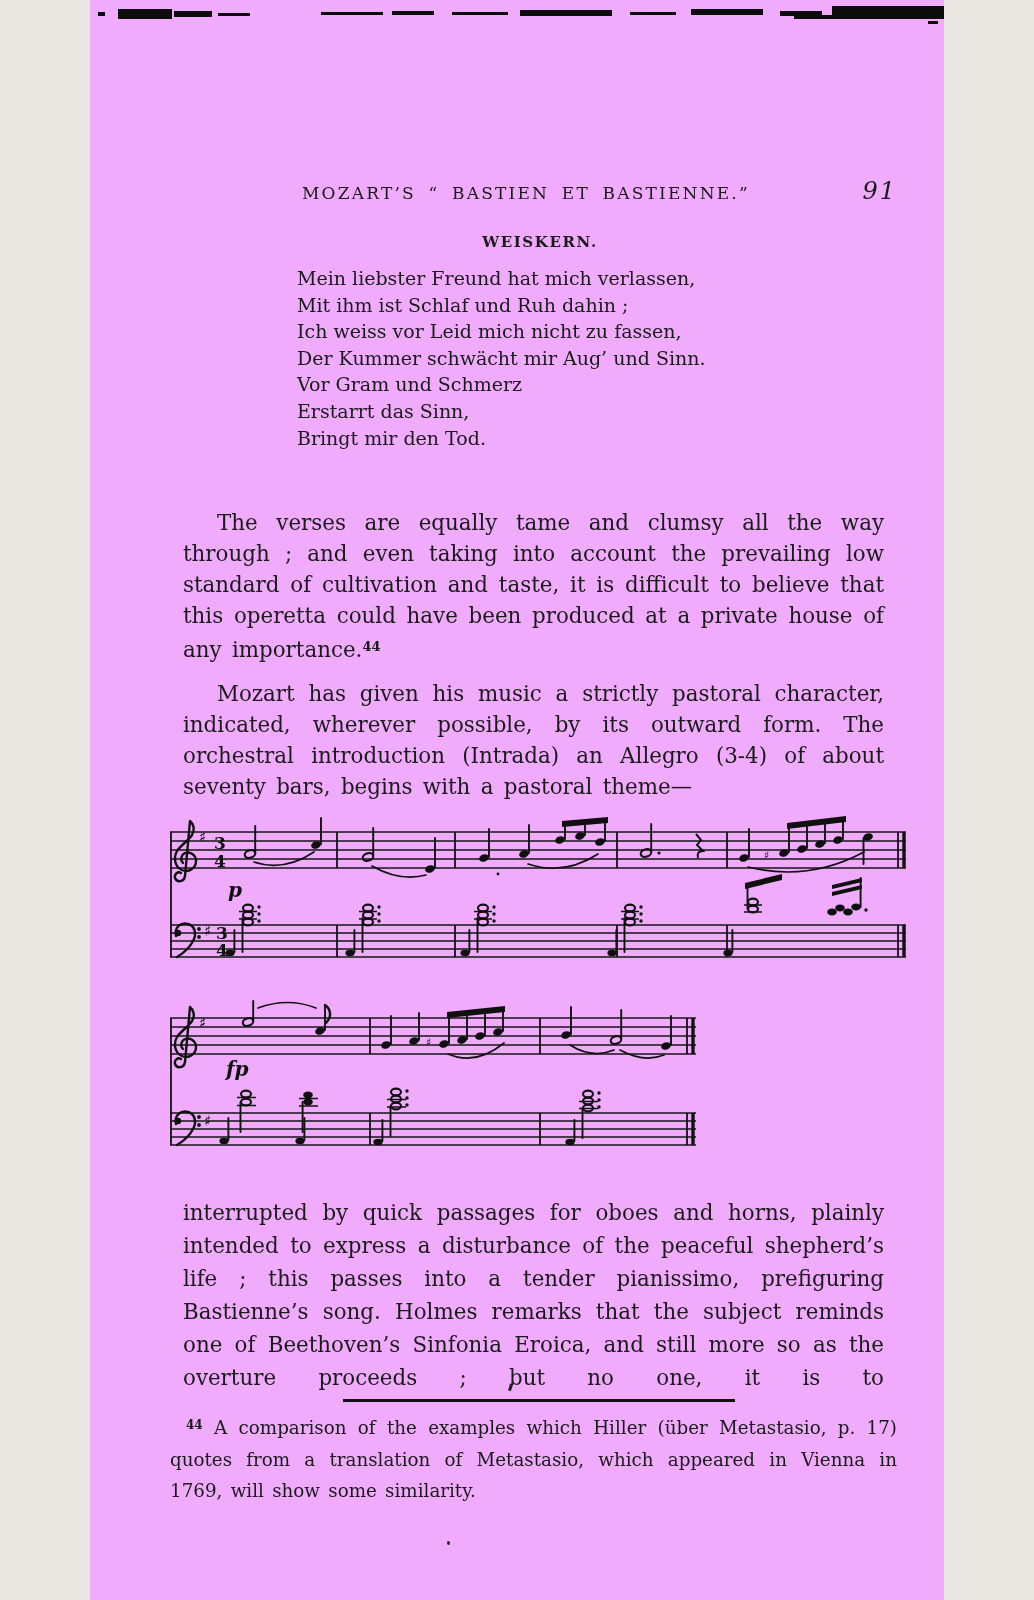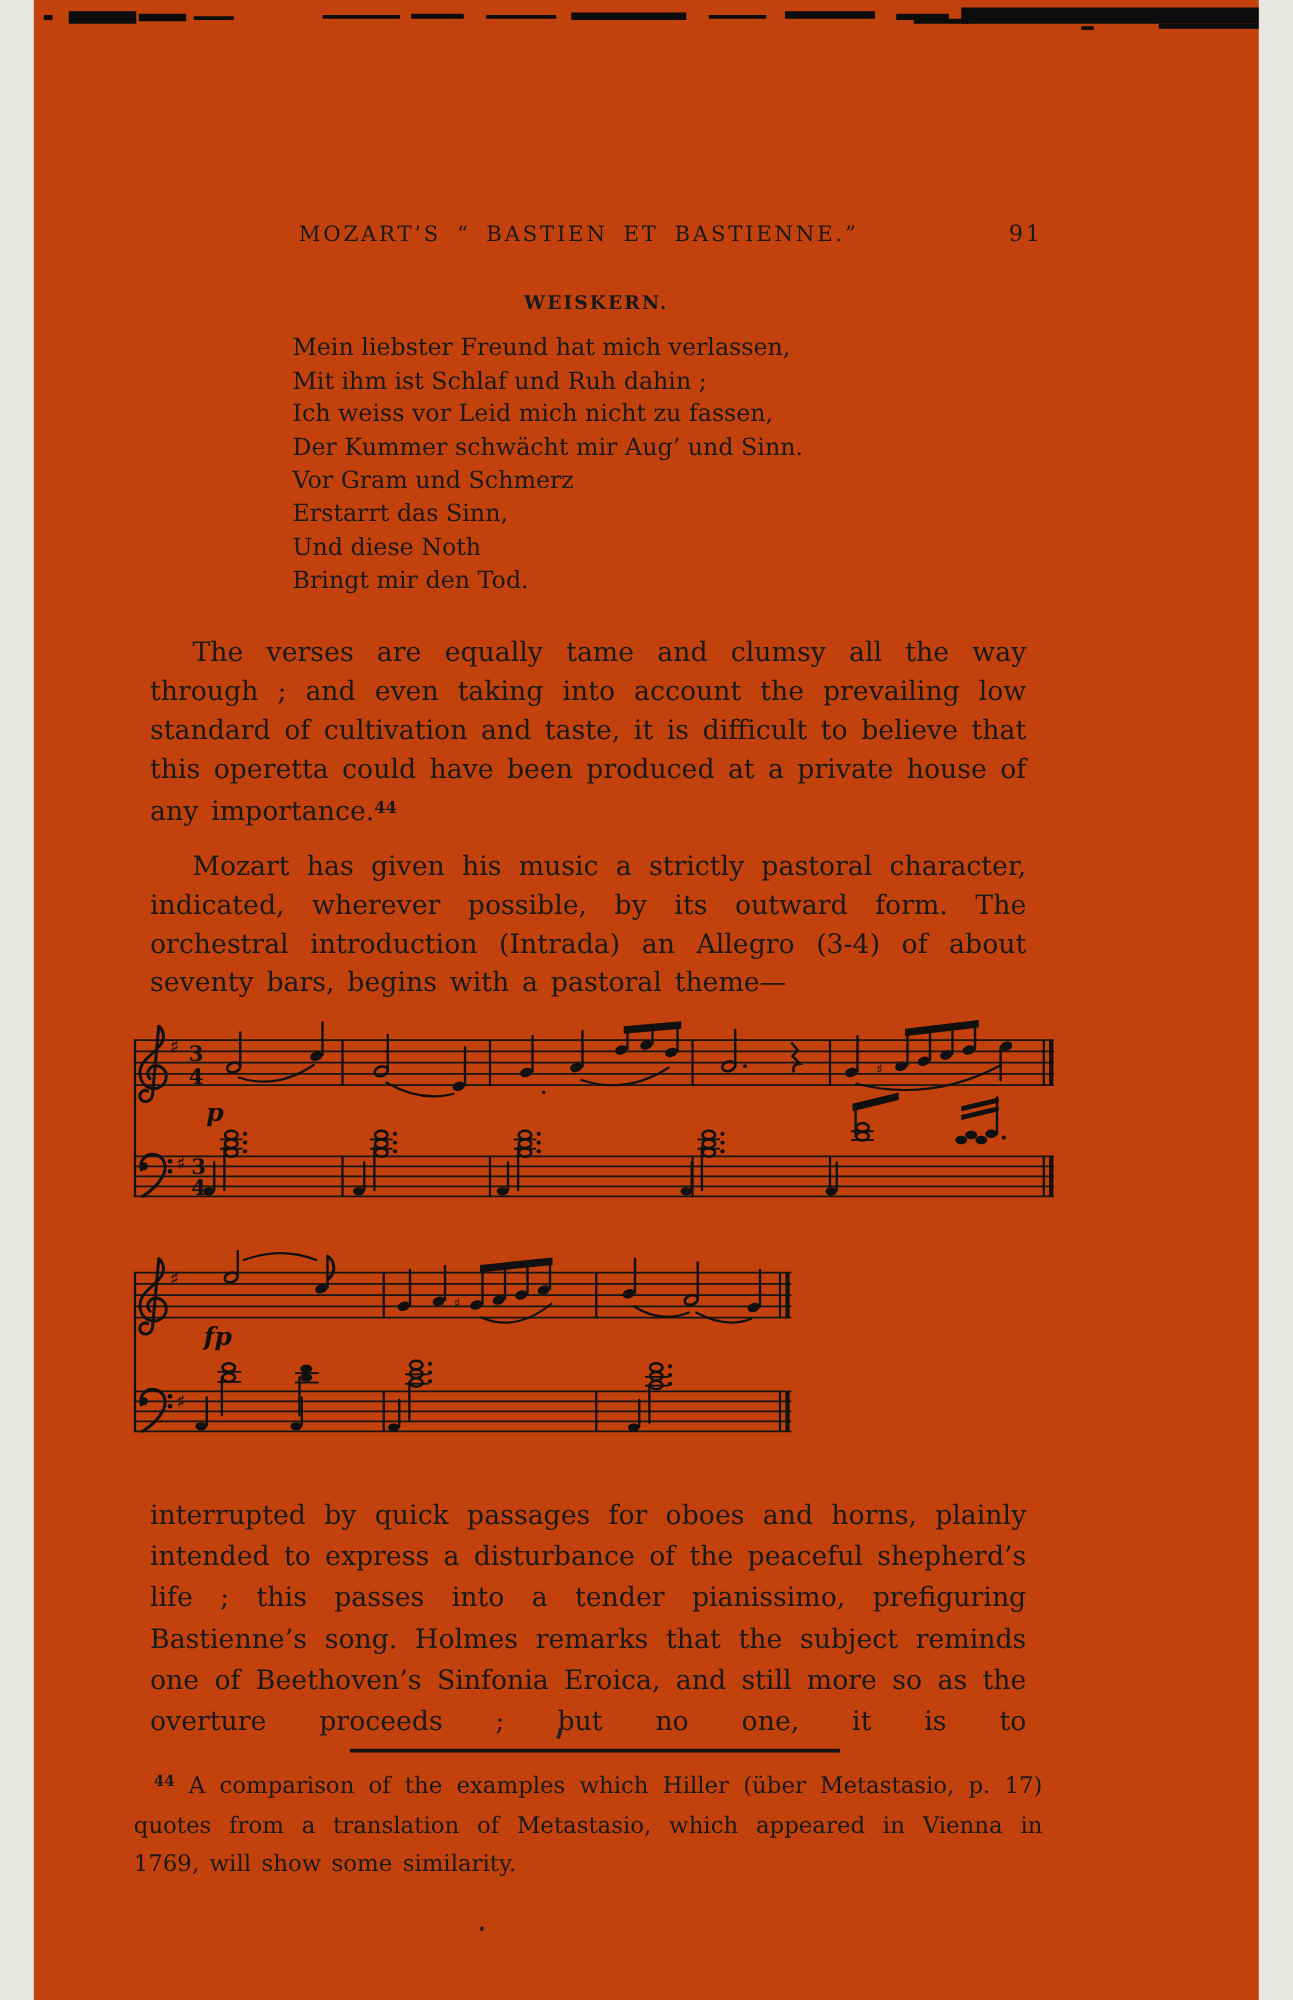--- a/index.html
+++ b/index.html
@@ -1,31 +1,31 @@
 <!DOCTYPE html>
 <html><head>
 <meta charset="utf-8">
 <style>
   html,body{margin:0;padding:0;background:#e9e7e2;}
   .page{
-    position:relative; width:980px; height:1600px; margin:0 auto;
-    background:#c2410c; color:#1a1a1a; overflow:hidden;
+    position:relative; width:854px; height:1600px; margin:0 auto;
+    background:#f0abfc; color:#1a1a1a; overflow:hidden;
     font-family:"DejaVu Serif","Liberation Serif",serif;
   }
   
   .scan-top{position:absolute;top:0;left:0;}
   .scan-top rect{fill:#0c0c0c;}
   
   .pagehead{
     position:absolute; top:177px; left:80px; width:727px;
     display:flex; justify-content:space-between; align-items:baseline;
     padding-left:132px; box-sizing:border-box;
   }
   .running-title{font-size:17px; letter-spacing:2.2px; word-spacing:5px; font-weight:500;}
-  .page-number{font-size:18px; letter-spacing:2px;}
+  .page-number{font-size:24px; letter-spacing:2px;font-style:italic;}
   
   .attribution{
     position:absolute; top:233px; left:80px; width:740px; text-align:center;
     font-size:15px; font-weight:bold; letter-spacing:1.6px;
   }
   
   .verse{position:absolute; top:265px; left:207px; font-size:19px; line-height:26.6px;}
   
   .body-text{position:absolute; left:80px; width:727px;}
   .bt1{top:494px;}
@@ -96,21 +96,20 @@
 
   <div class="attribution">WEISKERN.</div>
 
   <div class="verse">
     <div class="verse-line">Mein liebster Freund hat mich verlassen,</div>
     <div class="verse-line">Mit ihm ist Schlaf und Ruh dahin ;</div>
     <div class="verse-line">Ich weiss vor Leid mich nicht zu fassen,</div>
     <div class="verse-line">Der Kummer schwächt mir Aug’ und Sinn.</div>
     <div class="verse-line">Vor Gram und Schmerz</div>
     <div class="verse-line">Erstarrt das Sinn,</div>
-    <div class="verse-line">Und diese Noth</div>
     <div class="verse-line">Bringt mir den Tod.</div>
   </div>
 
   <article class="body-text bt1">
     <p class="para"><span>The verses are equally tame and clumsy all the way through ; and even taking into account the prevailing low standard of cultivation and taste, it is difficult to believe that this operetta could have been produced at a private house of any importance.</span><sup class="fnref">44</sup></p>
     <p class="para">Mozart has given his music a strictly pastoral character, indicated, wherever possible, by its outward form.  The orchestral introduction (Intrada) an Allegro (3-4) of about seventy bars, begins with a pastoral theme—</p>
   </article>
 
   <svg class="music m1" width="740" height="148" viewBox="0 0 740 148">
     <g>

